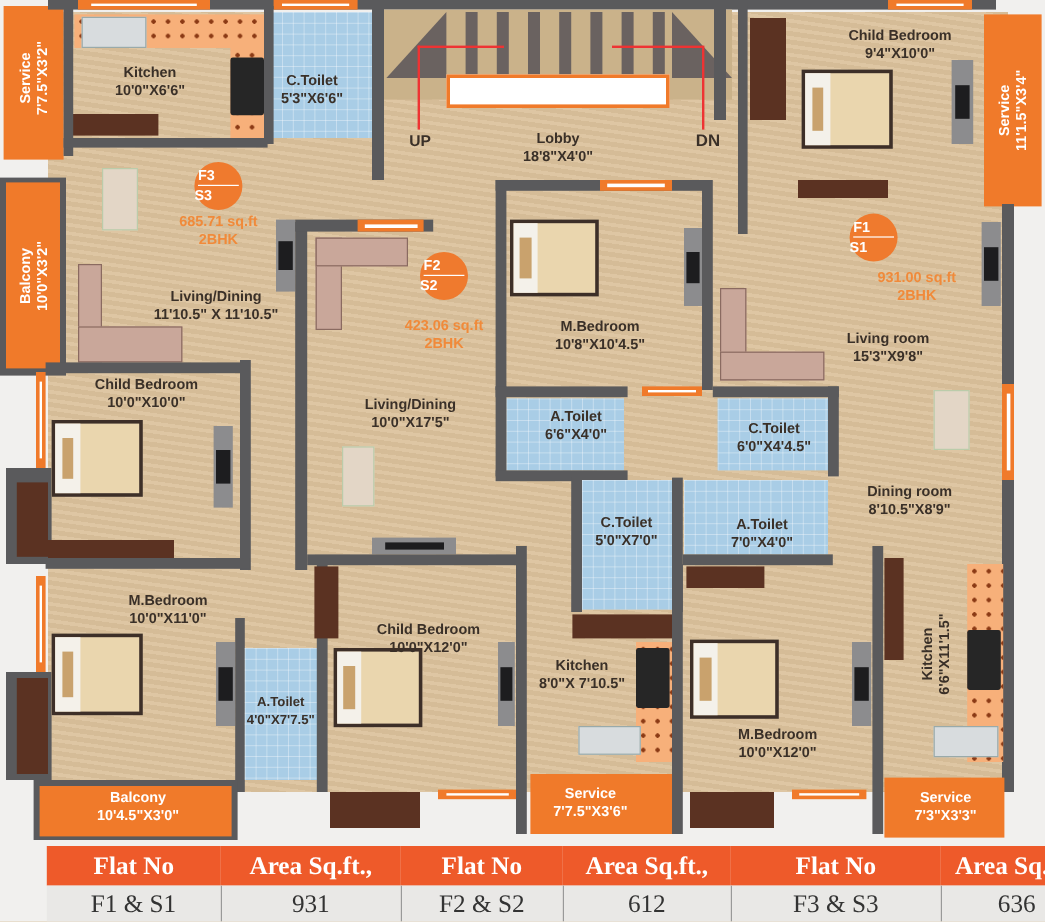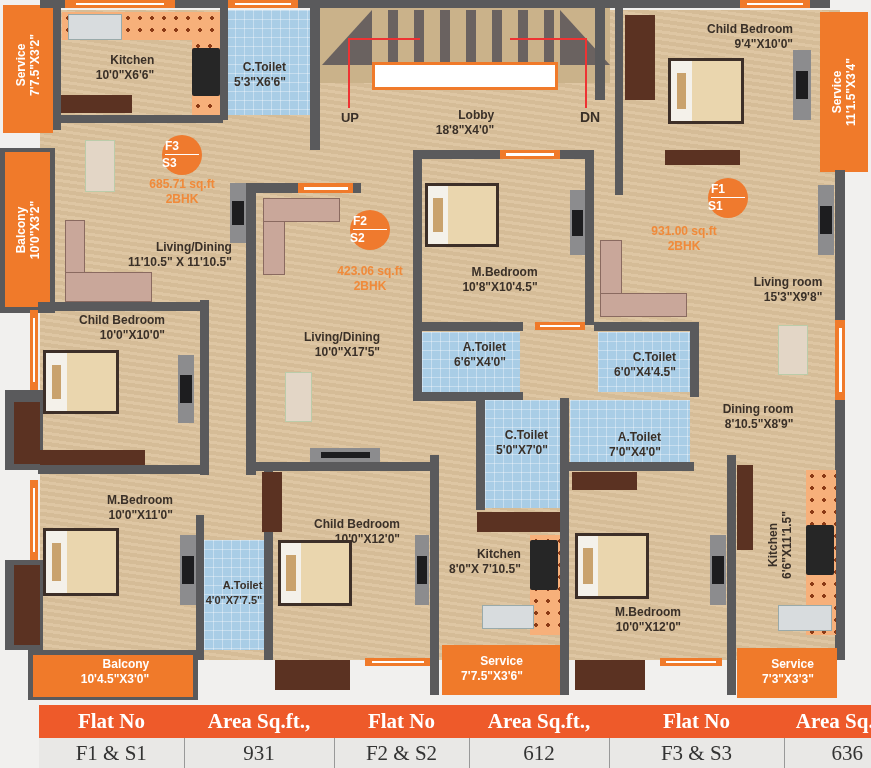--- a/index.html
+++ b/index.html
@@ -6,21 +6,21 @@
   body{width:871px;height:768px;position:relative;overflow:hidden;background:#f1f0ee;font-family:"Liberation Sans",sans-serif;}
   .plan{position:absolute;left:0;top:0;width:871px;height:705px;background:#f1f0ee;}
   .floor{position:absolute;background:#dcc29c;background-image:repeating-linear-gradient(8deg, rgba(255,255,255,0.07) 0 3px, rgba(0,0,0,0.03) 3px 7px);}
   .tile{position:absolute;background:#a9cde6;background-image:linear-gradient(rgba(255,255,255,0.35) 1px,transparent 1px),linear-gradient(90deg,rgba(255,255,255,0.35) 1px,transparent 1px);background-size:9px 9px;}
   .wall{position:absolute;background:#5a5a5c;}
   .orange{position:absolute;background:#f07a2a;}
   .win{position:absolute;background:#f07a2a;}
   .win::after{content:"";position:absolute;left:10%;right:10%;top:35%;height:30%;background:#fff;}
   .winv{position:absolute;background:#f07a2a;}
   .winv::after{content:"";position:absolute;top:10%;bottom:10%;left:35%;width:30%;background:#fff;}
-  .label{position:absolute;text-align:right;color:#3a3028;font-weight:bold;font-size:12px;line-height:15px;white-space:nowrap;transform:translateX(-50%);}
+  .label{position:absolute;text-align:center;color:#3a3028;font-weight:bold;font-size:12px;line-height:15px;white-space:nowrap;transform:translateX(-50%);}
   .label.white{color:#fff;}
   .vlabel{position:absolute;color:#fff;font-weight:bold;font-size:12px;line-height:14px;text-align:center;white-space:nowrap;transform:translate(-50%,-50%) rotate(-90deg);}
   .vlabel.dark{color:#3a3028;}
   .badge{position:absolute;width:40px;height:40px;border-radius:50%;background:#ef7a2e;color:#fff;font-weight:bold;font-size:12px;text-align:left;line-height:16px;transform:translateX(-50%);}
   .badge .top{display:block;padding-top:3px;border-bottom:1.5px solid #fff;margin:0 3px;height:16px;}
   .area{position:absolute;color:#f08a3a;font-weight:bold;font-size:12px;line-height:15px;text-align:center;transform:translateX(-50%);white-space:nowrap;}
   .bed{position:absolute;background:#ead6ae;border:3px solid #3d2f28;}
   .bed .sheet{position:absolute;left:0;top:0;bottom:0;width:30%;background:#f4f1ea;}
   .bed .pillow{position:absolute;left:8%;top:20%;width:14%;height:60%;background:#c9a26d;}
   .wardrobe{position:absolute;background:#5b3222;}
@@ -132,25 +132,25 @@
   <div class="wall" style="left:413px;top:150px;width:9px;height:175px;"></div>
   <div class="wall" style="left:585px;top:150px;width:9px;height:175px;"></div>
   <div class="bed" style="left:425px;top:183px;width:68px;height:58px;">
       <div class="sheet"></div>
       <div class="pillow"></div>
     </div>
   <div class="tv" style="left:570px;top:190px;width:15px;height:65px;"></div>
   <div class="label" style="left:500px;top:265px;"><span>M.Bedroom</span><br><span>10'8"X10'4.5"</span></div>
 
   <div class="badge" style="left:728px;top:178px;"><span class="top">F1</span><span>S1</span></div>
-  <div class="area" style="left:684px;top:224px;"><span>931.00 sq.ft</span><br><span>2BHK</span></div>
+  <div class="area" style="left:764px;top:224px;"><span>931.00 sq.ft</span><br><span>2BHK</span></div>
   <div class="sofa" style="left:600px;top:240px;width:20px;height:75px;"></div>
   <div class="sofa" style="left:600px;top:293px;width:85px;height:22px;"></div>
   <div class="tv" style="left:818px;top:185px;width:16px;height:70px;"></div>
-  <div class="label" style="left:740px;top:275px;margin-left:48px;"><span>Living room</span><br><span>15'3"X9'8"</span></div>
+  <div class="label" style="left:740px;top:275px;"><span>Living room</span><br><span>15'3"X9'8"</span></div>
   <div class="wall" style="left:835px;top:170px;width:10px;height:490px;"></div>
   <div class="winv" style="left:835px;top:320px;width:10px;height:80px;"></div>
 
   <div class="tile" style="left:422px;top:332px;width:98px;height:60px;"></div>
   <div class="wall" style="left:413px;top:322px;width:110px;height:9px;"></div>
   <div class="wall" style="left:413px;top:322px;width:9px;height:75px;"></div>
   <div class="wall" style="left:413px;top:392px;width:110px;height:9px;"></div>
   <div class="label" style="left:480px;top:340px;"><span>A.Toilet</span><br><span>6'6"X4'0"</span></div>
 
   <div class="win" style="left:535px;top:322px;width:50px;height:8px;"></div>

